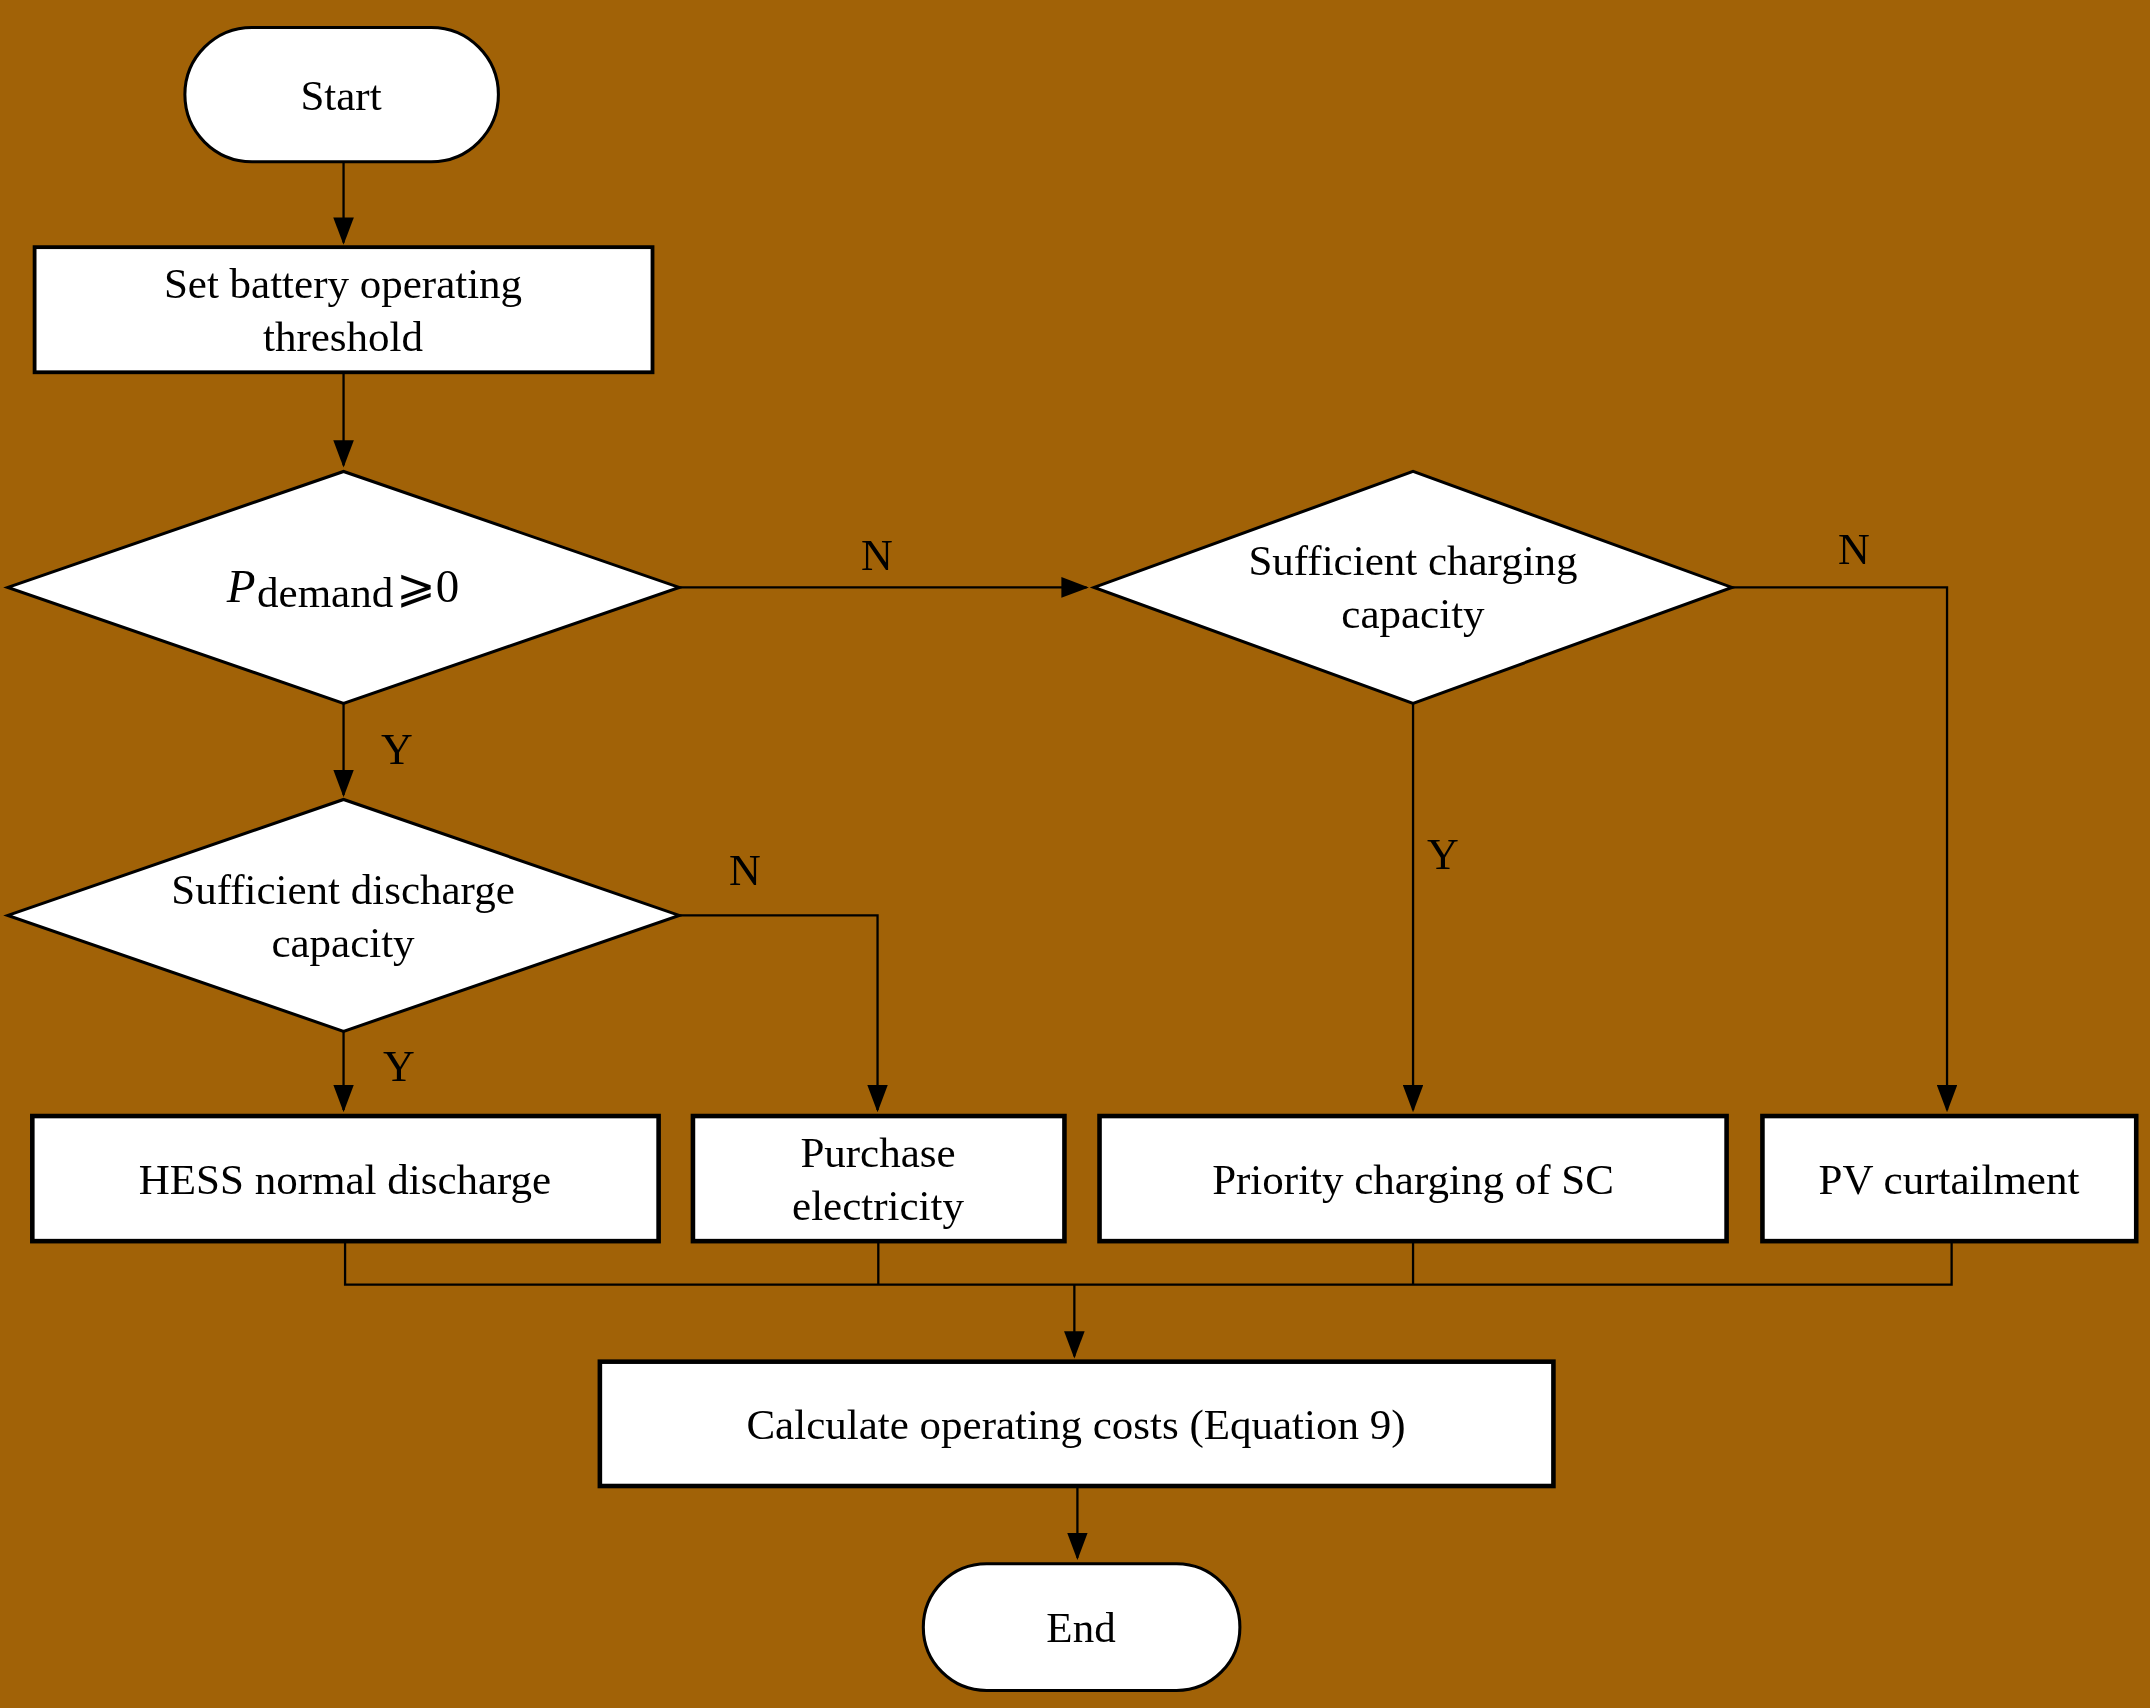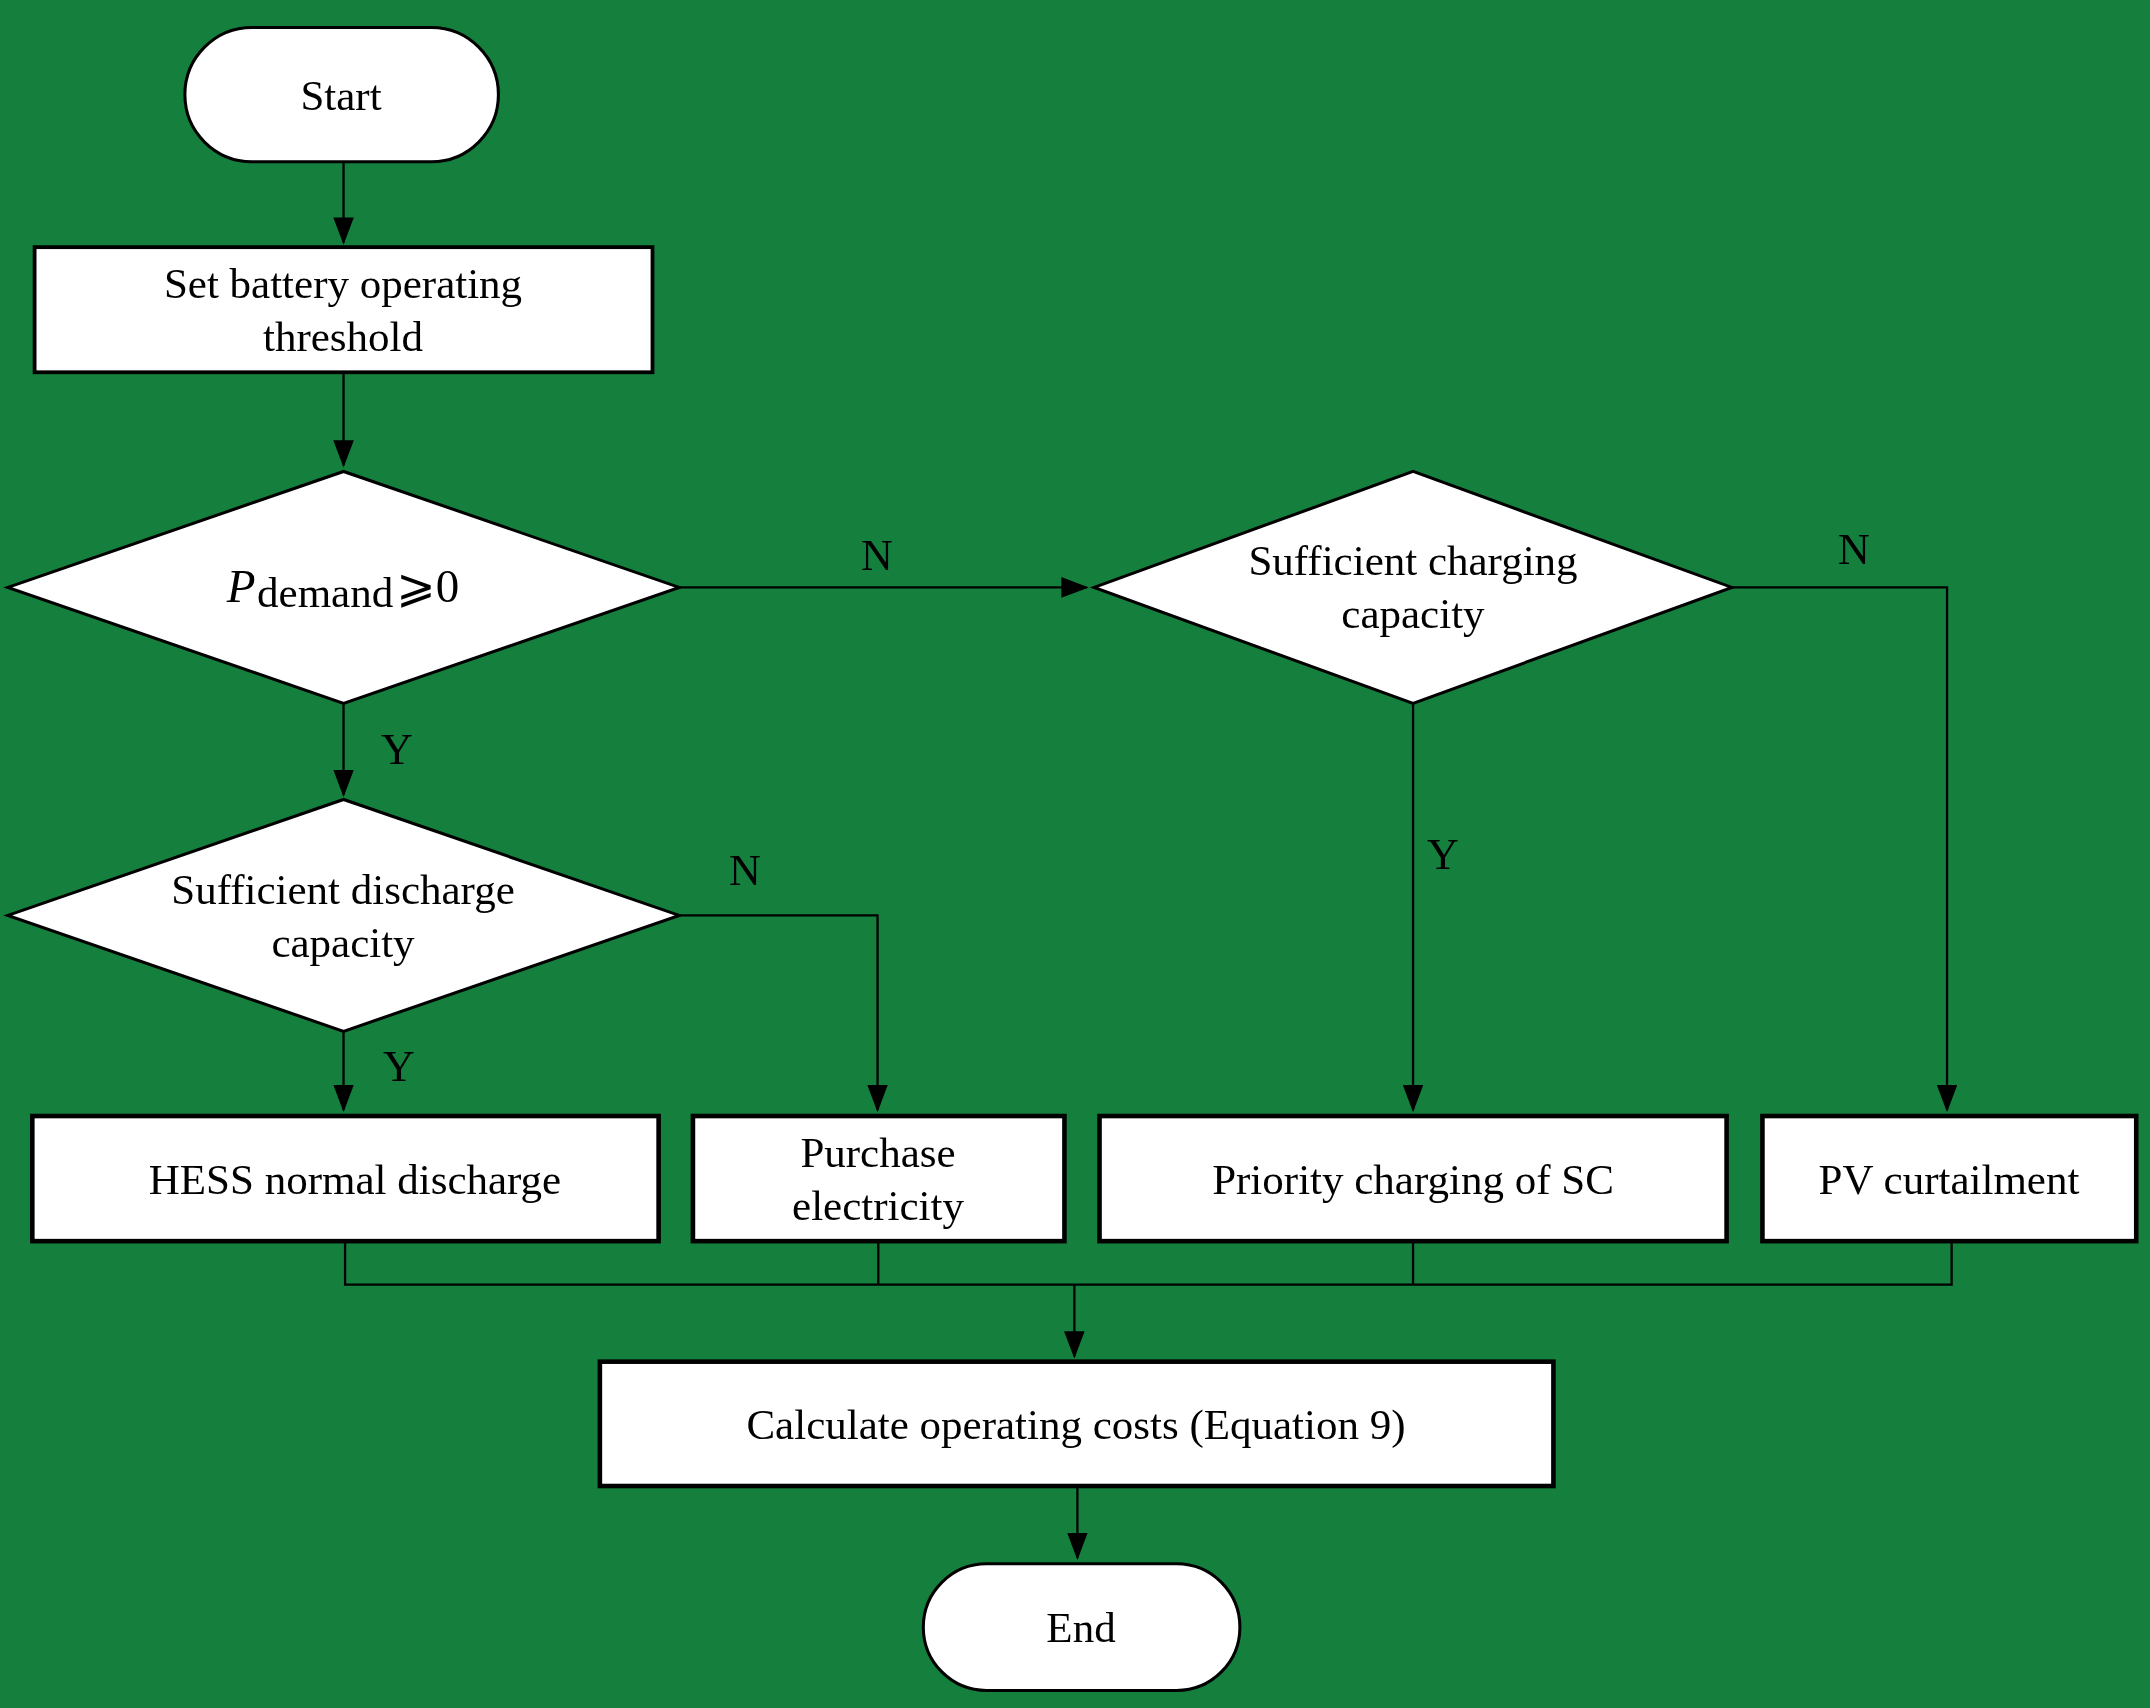--- a/index.html
+++ b/index.html
@@ -1,20 +1,20 @@
 <!DOCTYPE html>
 <html style="font-size:12.2px"><head>
 <meta charset="utf-8">
 <style>
   html, body { margin: 0; padding: 0; background: #ffffff; }
   .canvas {
     position: relative;
     width: 2151px;
     height: 1708px;
-    background: #15803d;
+    background: #a16207;
     font-family: "Liberation Serif", "DejaVu Serif", serif;
     color: #000000;
     overflow: hidden;
   }
   svg.layer { position: absolute; left: 0; top: 0; width: 2151px; height: 1708px; }
   .lbl {
     position: absolute;
     transform: translate(-50%, -50%);
     text-align: center;
     font-size: 43px;
@@ -91,21 +91,21 @@
   <div class="lbl" style="left:1413px; top:587px;font-family:Liberation Serif, serif;">
     <div>Sufficient charging</div>
     <div>capacity</div>
   </div>
 
   <div class="lbl" style="left:343px; top:916px;text-align:center;">
     <div>Sufficient discharge</div>
     <div>capacity</div>
   </div>
 
-  <div class="lbl" style="left:355px; top:1179px;">HESS normal discharge</div>
+  <div class="lbl" style="left:345px; top:1179px;">HESS normal discharge</div>
 
   <div class="lbl" style="left:878px; top:1179px;">
     <div>Purchase</div>
     <div>electricity</div>
   </div>
 
   <div class="lbl" style="left:1413px; top:1179px;">Priority charging of SC</div>
 
   <div class="lbl" style="left:1949px; top:1179px;font-family:Liberation Serif, serif;">PV curtailment</div>
 

